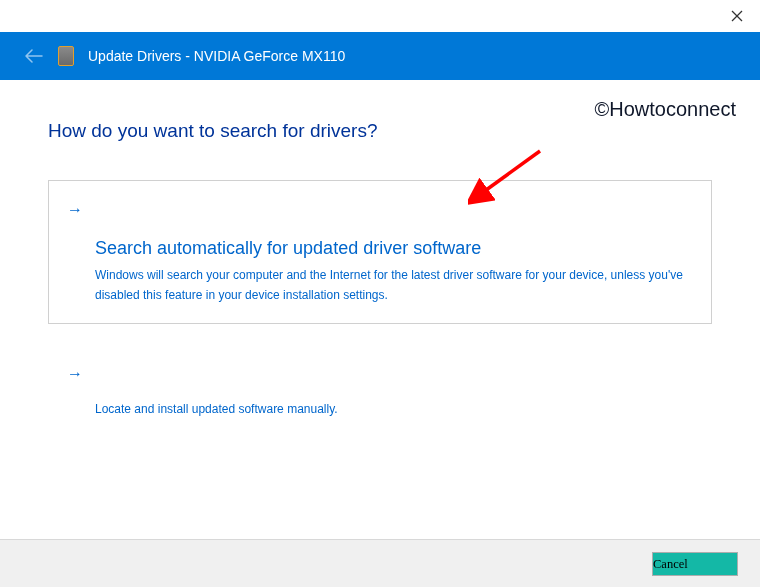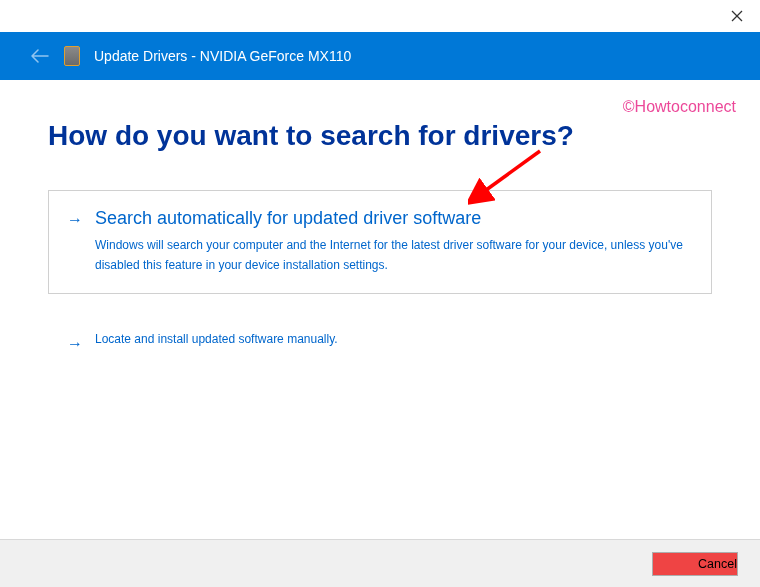--- a/index.html
+++ b/index.html
@@ -25,21 +25,21 @@
       align-items: center;
       justify-content: center;
       color: #222;
       font-size: 14px;
     }
     .header {
       height: 48px;
       background: #0078d7;
       display: flex;
       align-items: center;
-      padding-left: 30px;
+      padding-left: 24px;
       gap: 14px;
       color: #ffffff;
     }
     .back-arrow {
       width: 20px;
       height: 20px;
       display: flex;
       align-items: center;
       justify-content: center;
       opacity: 0.7;
@@ -53,50 +53,51 @@
       position: relative;
     }
     .header-title {
       font-size: 14px;
       font-weight: 400;
     }
     .watermark {
       position: absolute;
       top: 98px;
       right: 24px;
-      color: #ec4899;
-      font-size: 16px;
+      color: #0f172a;
+      font-size: 20px;
     }
     .content {
       padding: 40px 48px 0 48px;
     }
     .heading {
       color: #003399;
-      font-size: 28px;
-      font-weight: 700;
+      font-size: 19px;
+      font-weight: 400;
       margin-bottom: 38px;
     }
     .option {
       border: 1px solid transparent;
       padding: 14px 18px 18px 18px;
       display: flex;
       gap: 12px;
       margin-bottom: 20px;
     }
     .option.selected {
       border: 1px solid #d0d0d0;
     }
     .option-arrow {
       color: #0066cc;
       font-size: 16px;
       line-height: 26px;
       flex-shrink: 0;
     }
     .option-body {
       flex: 1;
+      margin-top: 40px;
     }
     .option-title {
       color: #0066cc;
       font-size: 18px;
       font-weight: 400;
       line-height: 26px;
       margin-bottom: 4px;
     }
     .option-desc {
       color: #0066cc;
@@ -118,25 +119,25 @@
       background: #f0f0f0;
       border-top: 1px solid #d8d8d8;
       display: flex;
       justify-content: flex-end;
       align-items: center;
       padding-right: 22px;
     }
     .cancel-btn {
       width: 86px;
       height: 24px;
-      background: #ef4444;
+      background: #14b8a6;
       border: 1px solid #adadad;
       font-size: 12.5px;
-      font-family: Liberation Sans, sans-serif;
-      text-align: right;
+      font-family: Liberation Serif, serif;
+      text-align: left;
       line-height: 22px;
       color: #000;
     }
   </style>
 </head>
 <body>
 
 <div class="titlebar">
   <div class="close-btn">
     <svg width="12" height="12" viewBox="0 0 12 12">

